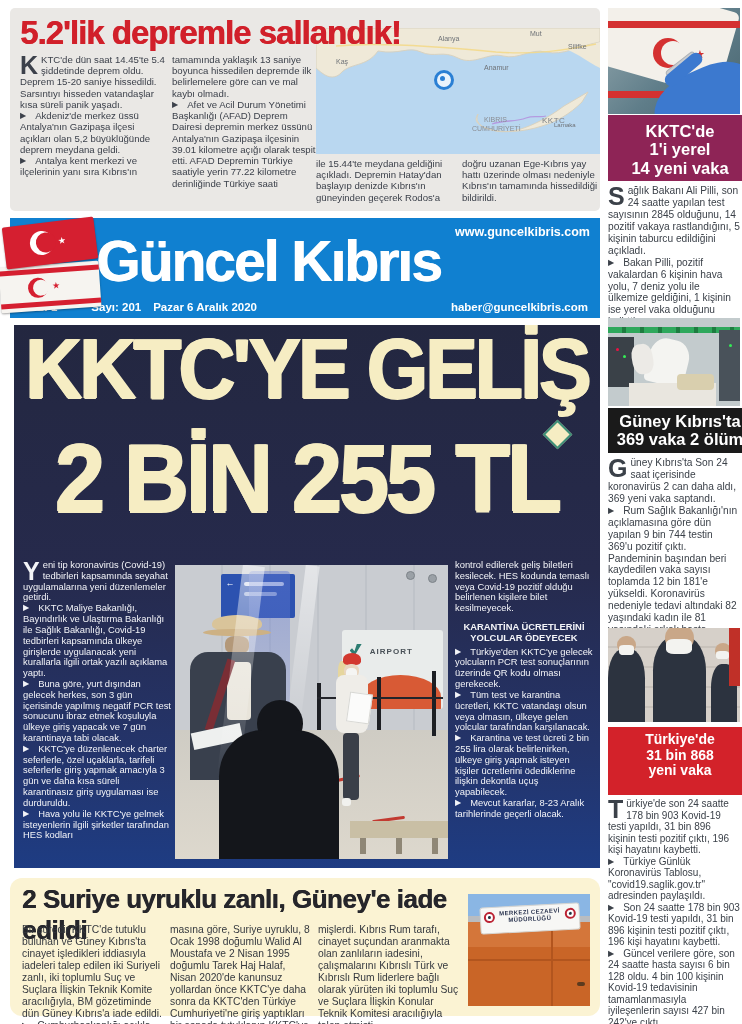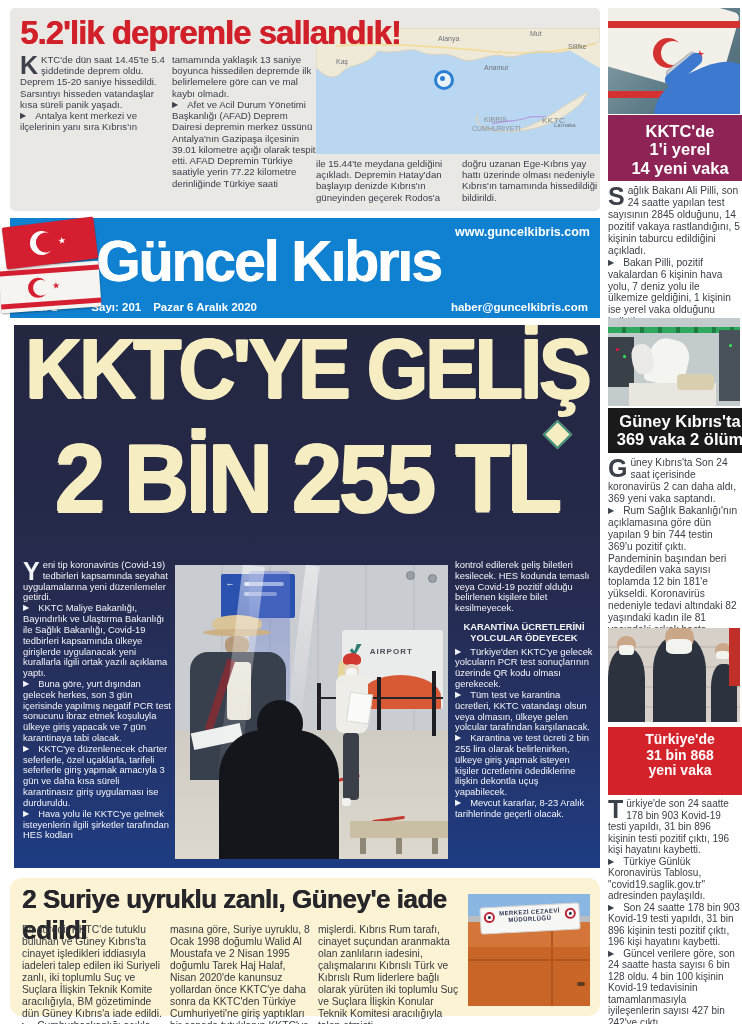--- a/index.html
+++ b/index.html
@@ -206,20 +206,21 @@
     <span class="maplabel" style="left:168px;top:36px;">Anamur</span>
     <span class="maplabel big" style="left:226px;top:88px;">KKTC</span>
     <span class="maplabel" style="left:168px;top:88px;color:#8a8e94;">KIBRIS</span>
     <span class="maplabel" style="left:156px;top:97px;color:#8a8e94;">CUMHURİYETİ</span>
     <span class="maplabel" style="left:238px;top:94px;font-size:6px;">Larnaka</span>
     <div id="epicenter" class="abs"></div>
   </div>
 
   <div id="q-col1" class="abs newscol">
     <p><span class="drop">K</span><span>KTC'de dün saat 14.45'te 5.4 şiddetinde deprem oldu. Deprem 15-20 saniye hissedildi. Sarsıntıyı hisseden vatandaşlar kısa süreli panik yaşadı.</span></p>
+    <p><span class="blt">▶</span><span>Akdeniz'de merkez üssü Antalya'nın Gazipaşa ilçesi açıkları olan 5,2 büyüklüğünde deprem meydana geldi.</span></p>
     <p><span class="blt">▶</span><span>Antalya kent merkezi ve ilçelerinin yanı sıra Kıbrıs'ın</span></p>
   </div>
   <div id="q-col2" class="abs newscol">
     <p><span>tamamında yaklaşık 13 saniye boyunca hissedilen depremde ilk belirlemelere göre can ve mal kaybı olmadı.</span></p>
     <p><span class="blt">▶</span><span>Afet ve Acil Durum Yönetimi Başkanlığı (AFAD) Deprem Dairesi depremin merkez üssünü Antalya'nın Gazipaşa ilçesinin 39.01 kilometre açığı olarak tespit etti. AFAD Depremin Türkiye saatiyle yerin 77.22 kilometre derinliğinde Türkiye saati</span></p>
   </div>
   <div id="q-col3" class="abs newscol">
     <p>ile 15.44'te meydana geldiğini açıkladı. Depremin Hatay'dan başlayıp denizde Kıbrıs'ın güneyinden geçerek Rodos'a</p>
   </div>
   <div id="q-col4" class="abs newscol">

